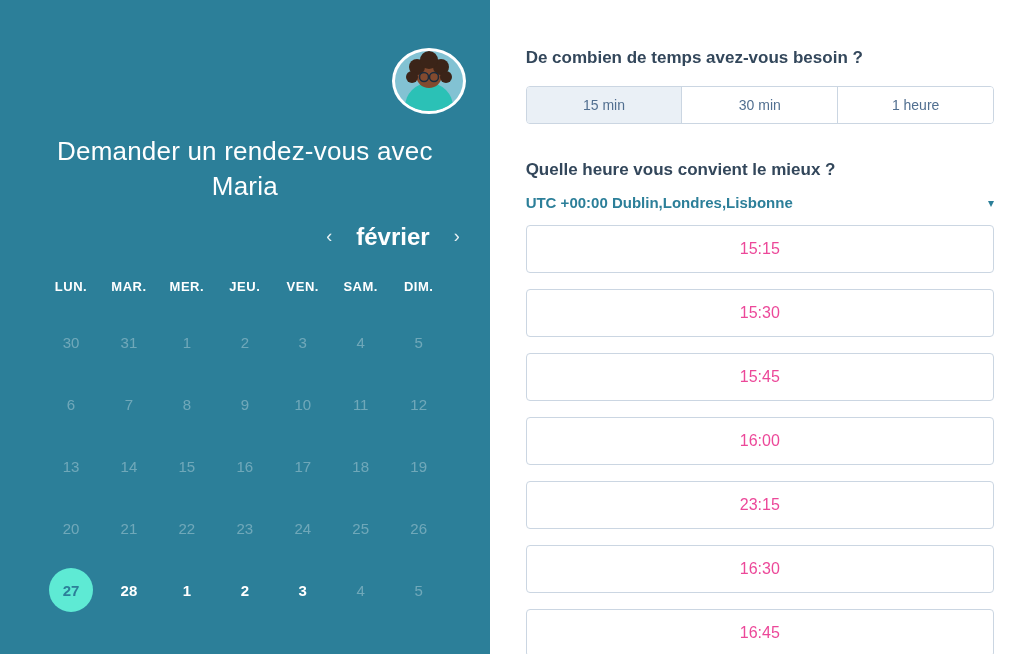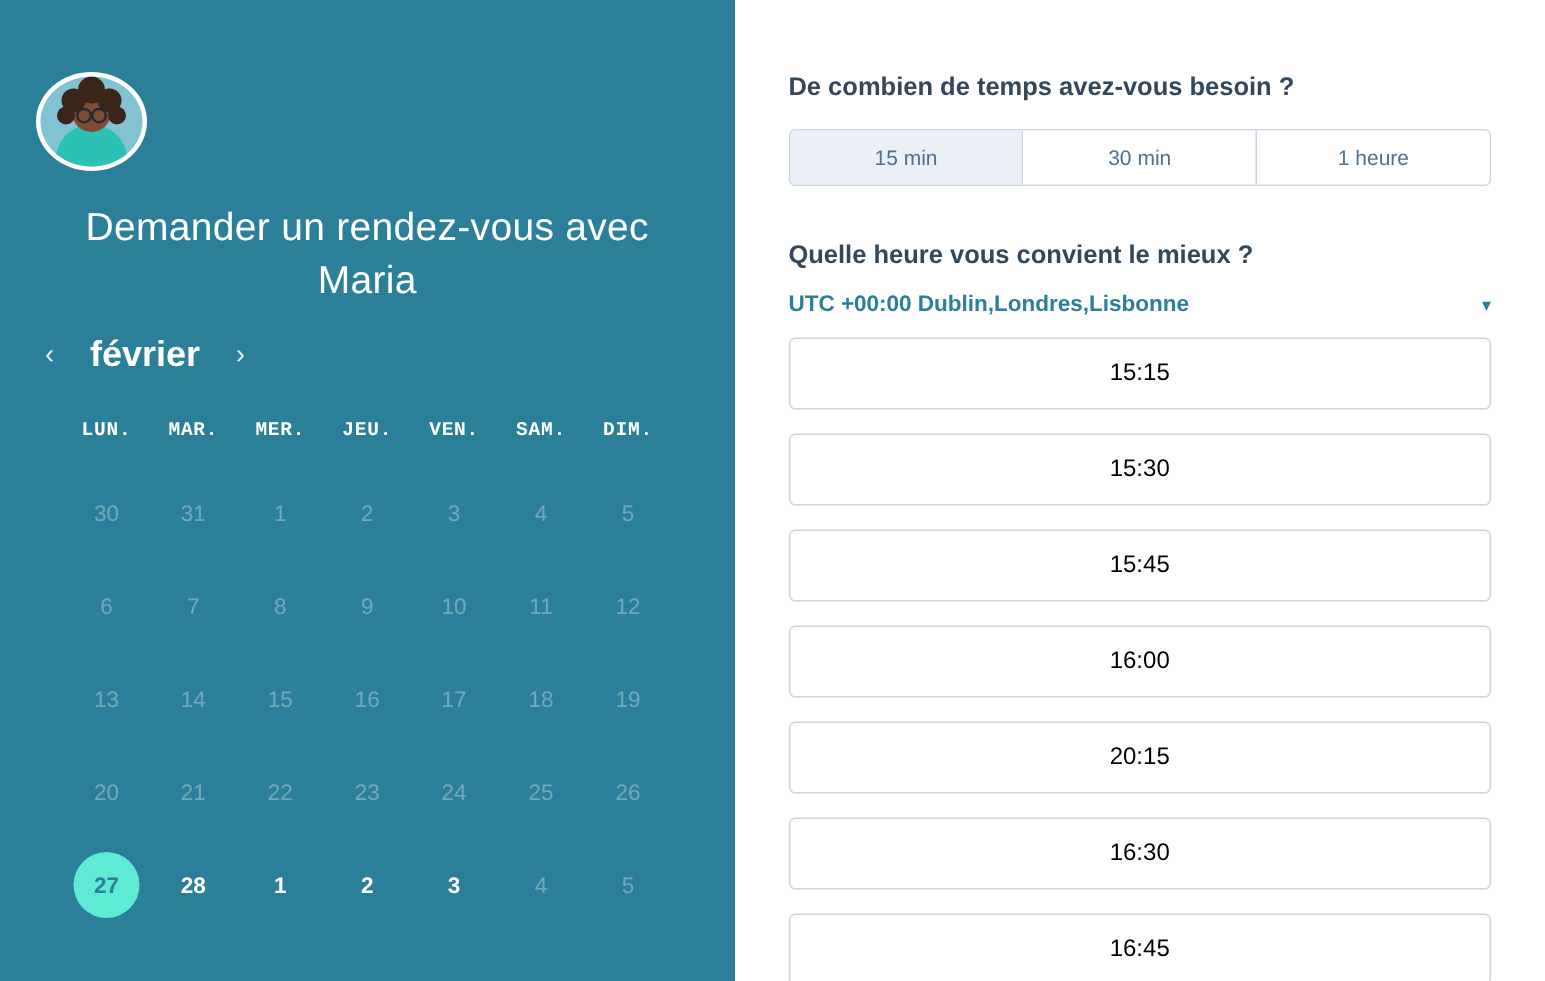--- a/index.html
+++ b/index.html
@@ -5,21 +5,21 @@
   * { box-sizing: border-box; margin: 0; padding: 0; }
   html, body { width: 1030px; height: 654px; overflow: hidden; font-family: -apple-system, BlinkMacSystemFont, "Segoe UI", Helvetica, Arial, sans-serif; }
   .app { display: flex; width: 100%; height: 100%; }
   .left {
     width: 510px;
     background: #2c7f99;
     color: #fff;
     padding: 48px 24px 24px 24px;
     display: flex;
     flex-direction: column;
-    align-items: flex-start;
+    align-items: flex-end;
   }
   .avatar-ring {
     width: 74px; height: 74px;
     border-radius: 50%;
     border: 3px solid #fff;
     background:#82c2d3;
     display:flex; align-items:center; justify-content:center;
     overflow:hidden;
     margin-bottom: 20px;
   }
@@ -29,21 +29,21 @@
     text-align: center;
     line-height: 1.35;
     margin: 0 20px 18px 20px;
     letter-spacing: .2px;
   }
   .month-row { display:flex; align-items:center; gap:18px; margin-bottom:28px; }
   .month-row .nav { font-size: 18px; opacity:.9; cursor:pointer; padding:4px 6px; }
   .month-label { font-size: 24px; font-weight:600; }
   .calendar { width: 100%; padding: 0 18px; }
   .dow, .week { display:grid; grid-template-columns: repeat(7, 1fr); text-align:center; }
-  .dow { font-size: 13px; font-weight:700; letter-spacing:.5px; margin-bottom:26px;font-family:Liberation Mono, monospace; }
+  .dow { font-size: 13px; font-weight:700; letter-spacing:.5px; margin-bottom:26px; }
   .week { margin-bottom: 18px; }
   .day {
     font-size: 15px;
     width: 44px; height:44px;
     display:flex; align-items:center; justify-content:center;
     justify-self:center;
     border-radius:50%;
     cursor:pointer;
   }
   .day.dim { color: rgba(255,255,255,0.32); cursor:default; }
@@ -79,21 +79,21 @@
   .tz-row { display:flex; align-items:center; justify-content:space-between; margin: 6px 0 14px 0; cursor:pointer;gap:36px;}
   .tz { color:#2c7f99; font-size:15px; font-weight:600; }
   .caret { color:#2c7f99; font-size:12px; }
   .slots { display:flex; flex-direction:column; gap:16px; }
   .slot {
     border:1px solid #cbd6e2;
     border-radius:4px;
     text-align:center;
     padding:14px 0;
     font-size:16px;
-    color:#000000;
+    color:#ec4899;
     font-weight:500;
     cursor:pointer;
   }
 </style>
 </head>
 <body>
 
 <div class="app">
 
   <div class="left">
@@ -188,19 +188,19 @@
     <div class="q">Quelle heure vous convient le mieux ?</div>
     <div class="tz-row">
       <span class="tz">UTC +00:00 Dublin,Londres,Lisbonne</span>
       <span class="caret">▾</span>
     </div>
     <div class="slots" id="slots">
         <div class="slot">15:15</div>
         <div class="slot">15:30</div>
         <div class="slot">15:45</div>
         <div class="slot">16:00</div>
-        <div class="slot">20:15</div>
+        <div class="slot">23:15</div>
         <div class="slot">16:30</div>
         <div class="slot">16:45</div>
       </div>
   </div>
 
 </div>
 
 </body></html>

